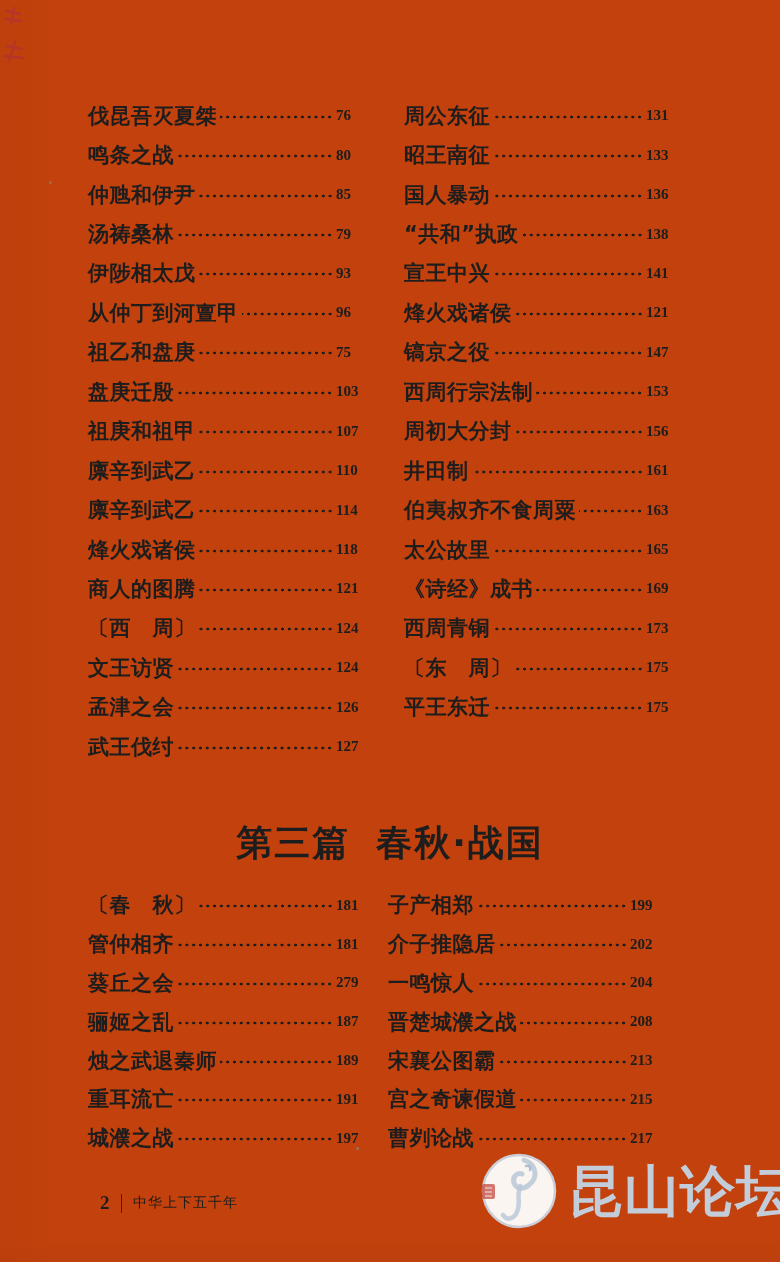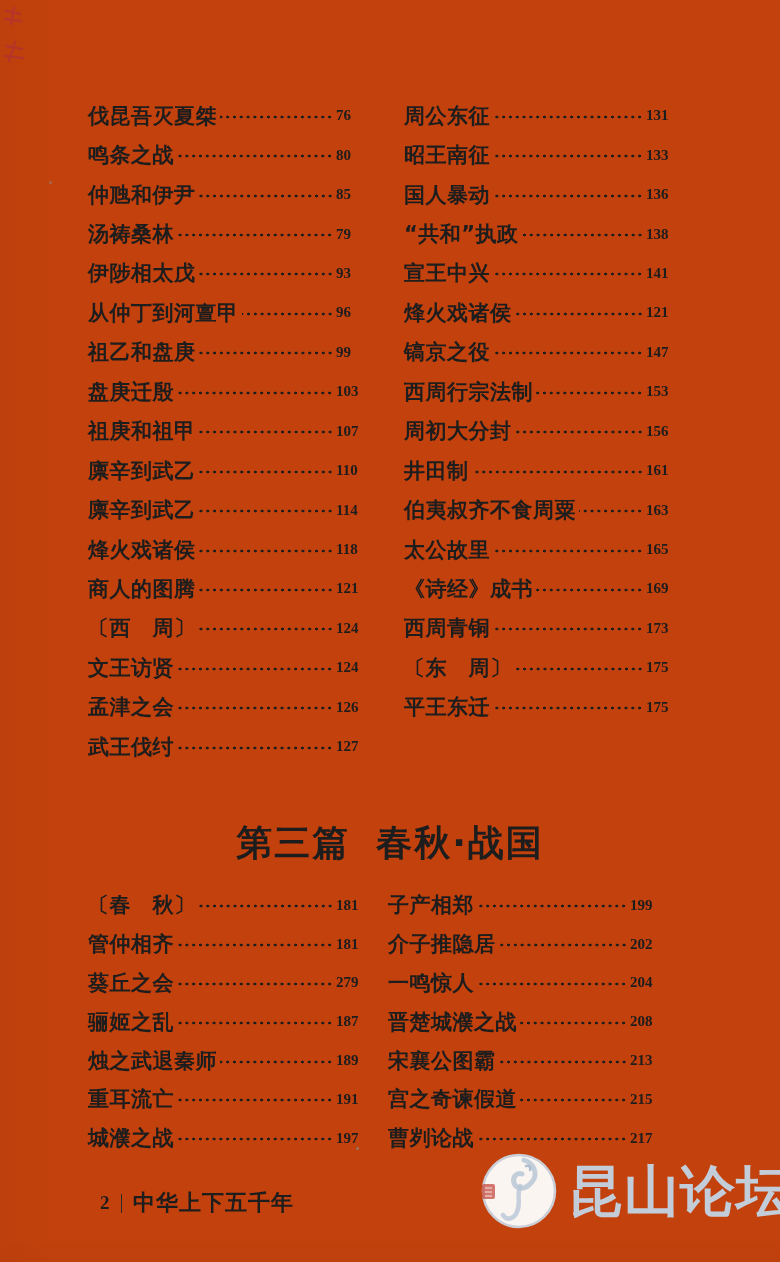--- a/index.html
+++ b/index.html
@@ -49,21 +49,21 @@
     position:absolute; left:100px; top:1190px; height:26px;
     display:flex; align-items:center;
   }
   .footer-num{
     font-family:"Liberation Serif","DejaVu Serif",serif;
     font-size:19px; font-weight:600;
   }
   .footer-divider{
     width:1.6px; height:19px; background:#2a2a2a; margin:0 11px;
   }
-  .footer-title{font-size:22px; font-weight:700; letter-spacing:1px;}
+  .footer-title{font-size:14px; font-weight:400; letter-spacing:1px;}
   
   .watermark{
     position:absolute; left:476px; top:1146px; height:90px;
     display:flex; align-items:center; pointer-events:none;
   }
   .wm-logo{flex:0 0 auto;}
   .wm-text{
     font-size:55px; font-weight:700; letter-spacing:1px;
     color:var(--watermark,#c3cdd9); margin-left:8px; white-space:nowrap;
     line-height:90px;
@@ -124,21 +124,21 @@
 
       <div class="toc-row">
         <span class="toc-title">从仲丁到河亶甲</span>
         <span class="toc-leader"></span>
         <span class="toc-page">96</span>
       </div>
 
       <div class="toc-row">
         <span class="toc-title">祖乙和盘庚</span>
         <span class="toc-leader"></span>
-        <span class="toc-page">99</span>
+        <span class="toc-page">75</span>
       </div>
 
       <div class="toc-row">
         <span class="toc-title">盘庚迁殷</span>
         <span class="toc-leader"></span>
         <span class="toc-page">103</span>
       </div>
 
 
       <div class="toc-row">

